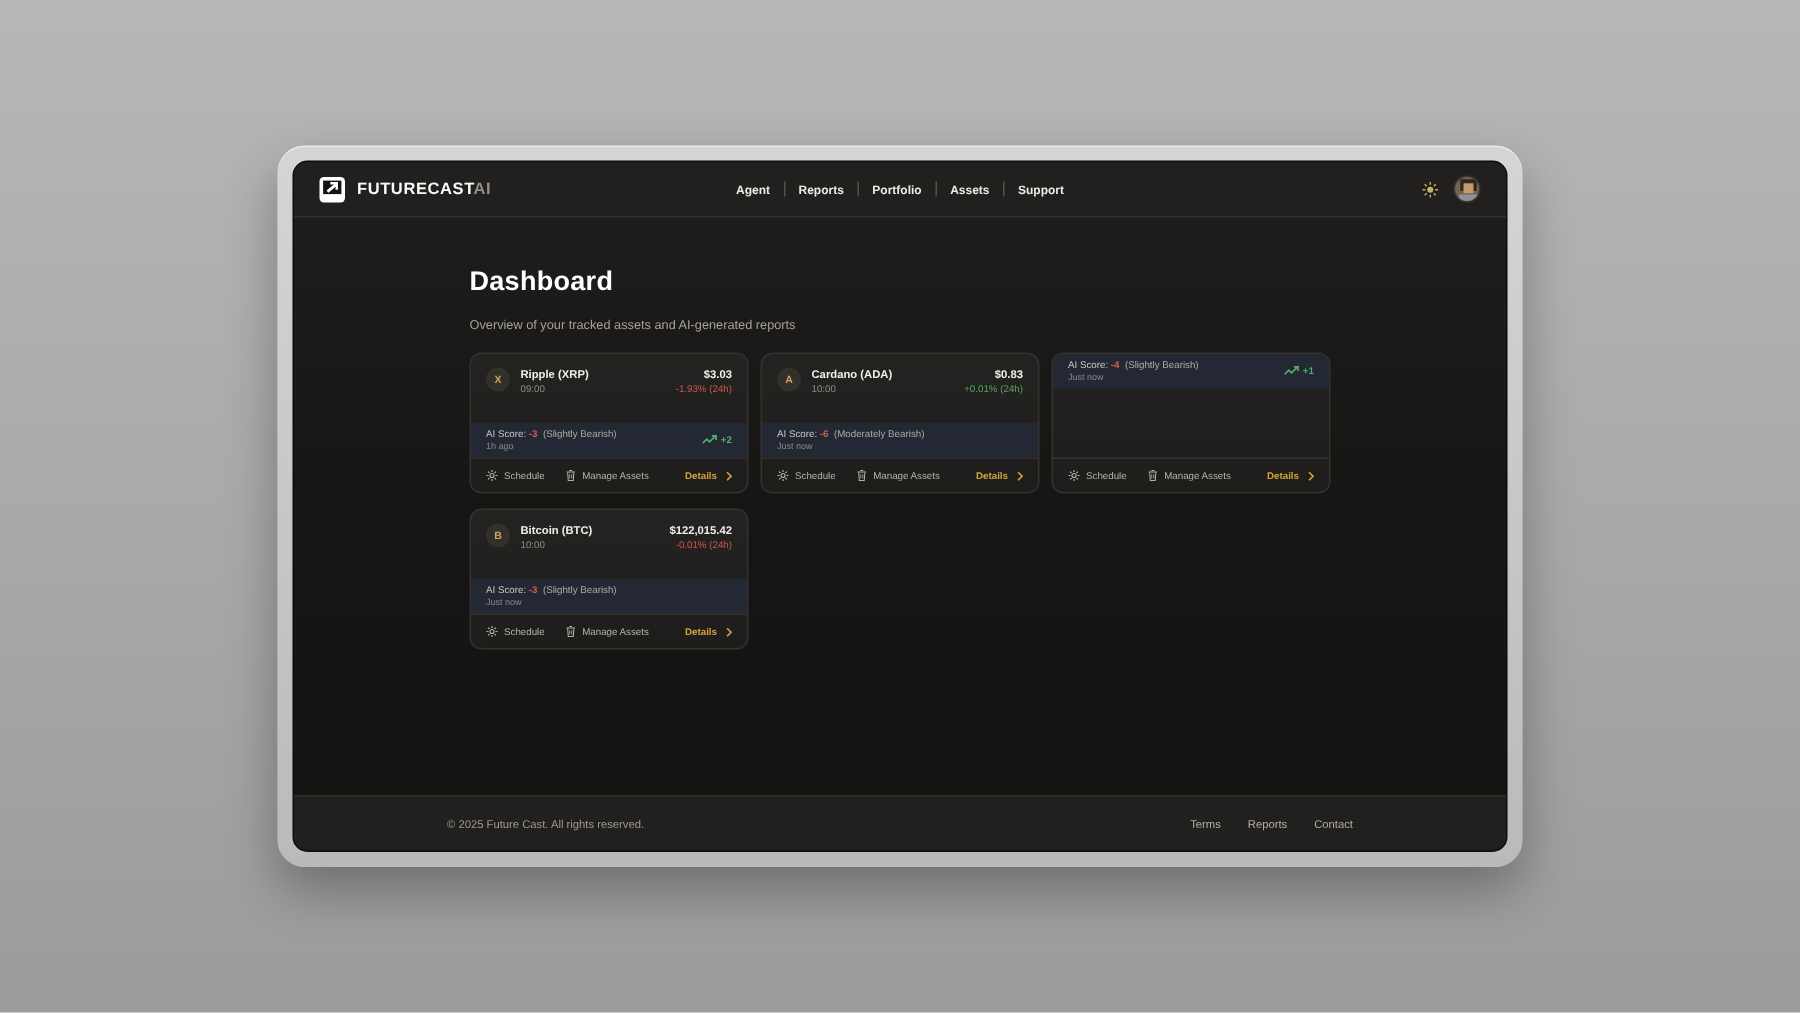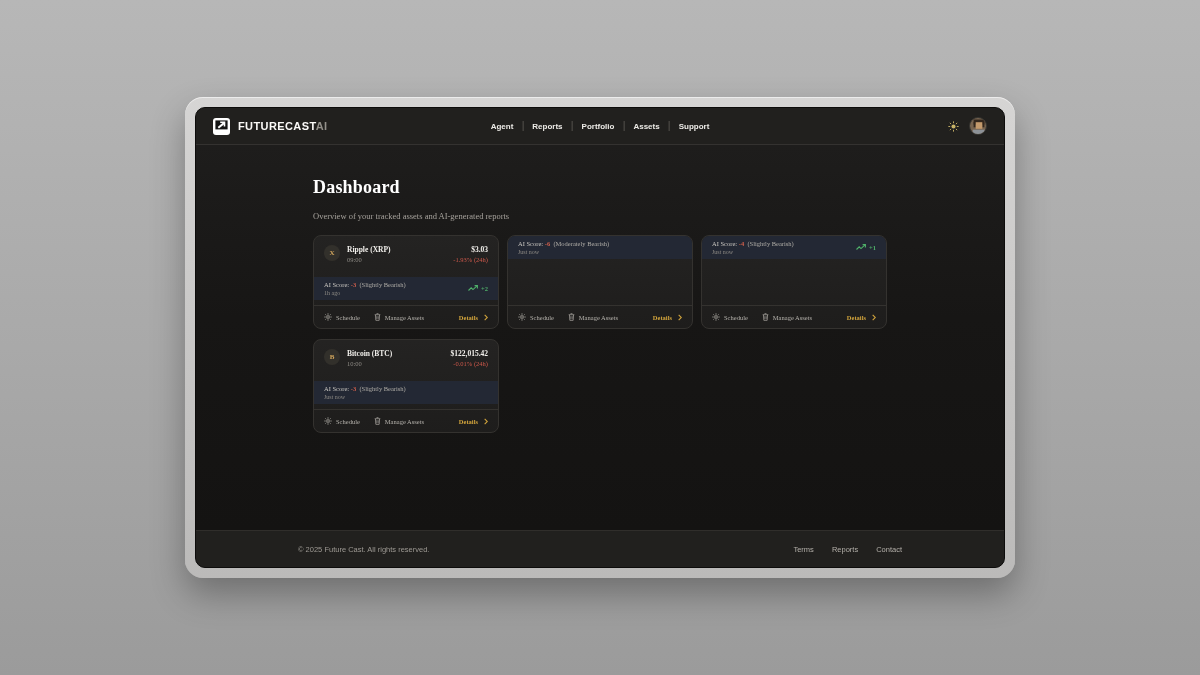--- a/index.html
+++ b/index.html
@@ -31,30 +31,30 @@
   .brand { font-size:11px; font-weight:bold; color:#fbfaf8; letter-spacing:.4px; white-space:nowrap; }
   .brand .suffix { color:#93908a; }
   .topnav { position:absolute; left:50%; transform:translateX(-50%);
     display:flex; align-items:center; }
   .nav-item { font-size:8px; font-weight:bold; color:#edebe7; padding:0 9px; cursor:pointer; white-space:nowrap; }
   .nav-sep { width:1px; height:10px; background:#55524d; }
   .topbar-right { margin-left:auto; display:flex; align-items:center; gap:10px; }
   .icon-btn { display:flex; align-items:center; justify-content:center; cursor:pointer; }
   .avatar { width:18px; height:18px; border-radius:50%; overflow:hidden; border:1px solid #3a3834; cursor:pointer; }
   
-  .main { flex:1 1 auto; background:linear-gradient(180deg,#1e1d1c 0%,#171615 45%,#141312 100%);font-family:Liberation Serif, serif; }
+  .main { flex:1 1 auto; background:linear-gradient(180deg,#1e1d1c 0%,#171615 45%,#141312 100%); }
   .container { width:574px; margin:0 auto; padding-top:32px; }
   .page-title { font-size:18px; font-weight:bold; color:#ffffff; letter-spacing:.2px; }
   .page-subtitle { font-size:8.5px; color:#a5a19b; margin-top:13px; }
   .cards-grid { margin-top:14px; display:grid; grid-template-columns:repeat(3,1fr); gap:10px 8px; }
   
   .card { height:94px; background:linear-gradient(180deg,#242322,#1e1d1c);
     border:1px solid #34322f; border-radius:8px; overflow:hidden;
     display:flex; flex-direction:column; }
-  .card-head { display:flex; align-items:flex-start; padding:9px 10px 14px; }
+  .card-head { display:flex; align-items:flex-start; padding:9px 10px 19px; }
   .coin { width:16px; height:16px; border-radius:50%; background:#32302b; color:#cfa45c;
     font-size:7px; font-weight:bold; display:flex; align-items:center; justify-content:center;
     margin-right:7px; flex:0 0 16px; }
   .asset-name { font-size:7.5px; font-weight:bold; color:#f1efeb; white-space:nowrap; }
   .asset-time { font-size:6.5px; color:#8d8a84; margin-top:2px; }
   .price-block { margin-left:auto; text-align:right; }
   .price { font-size:7.5px; font-weight:bold; color:#f1efeb; white-space:nowrap; }
   .change { font-size:6.5px; margin-top:2px; white-space:nowrap; }
   .change.down { color:#cd584a; }
   .change.up { color:#57a660; }
@@ -178,20 +178,31 @@
               <span class="details-btn">
                 <span>Details</span>
                 <svg width="4" height="7" viewBox="0 0 6 10">
                     <path d="M1 1l4 4-4 4" fill="none" stroke="#d2a43c" stroke-width="1.6"></path>
                   </svg>
               </span>
             </div>
           </div>
 
           <div class="card">
+            <div class="card-head">
+              <span class="coin">A</span>
+              <span>
+                <div class="asset-name">Cardano (ADA)</div>
+                <div class="asset-time">10:00</div>
+              </span>
+              <span class="price-block">
+                <div class="price">$0.83</div>
+                <div class="change up">+0.01% (24h)</div>
+              </span>
+            </div>
             <div class="ai-band">
               <span>
                 <div class="ai-line1"><span>AI Score:</span> <span class="ai-score">-6</span>&nbsp; <span class="ai-sent">(Moderately Bearish)</span></div>
                 <div class="ai-updated">Just now</div>
               </span>
 
             </div>
             <div class="card-foot">
               <span class="action">
                 <svg width="8" height="8" viewBox="0 0 12 12">

